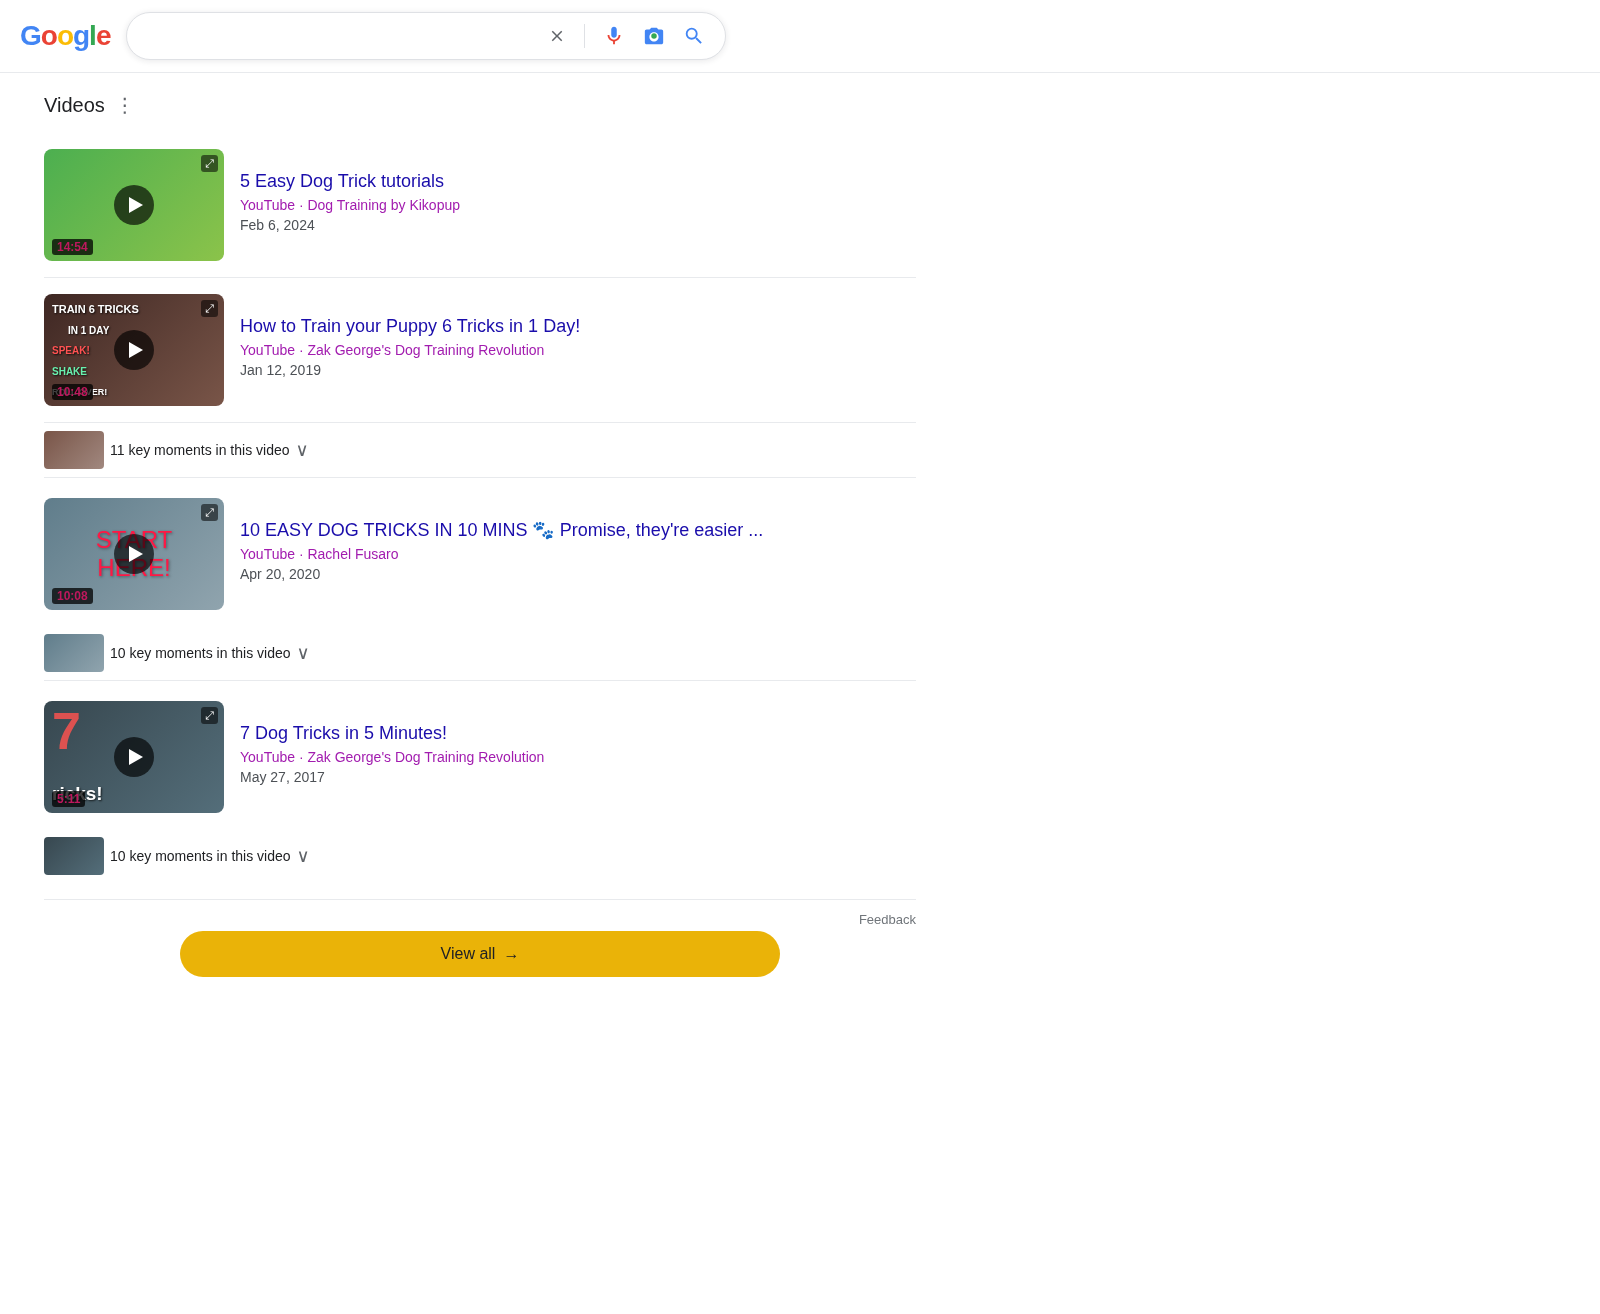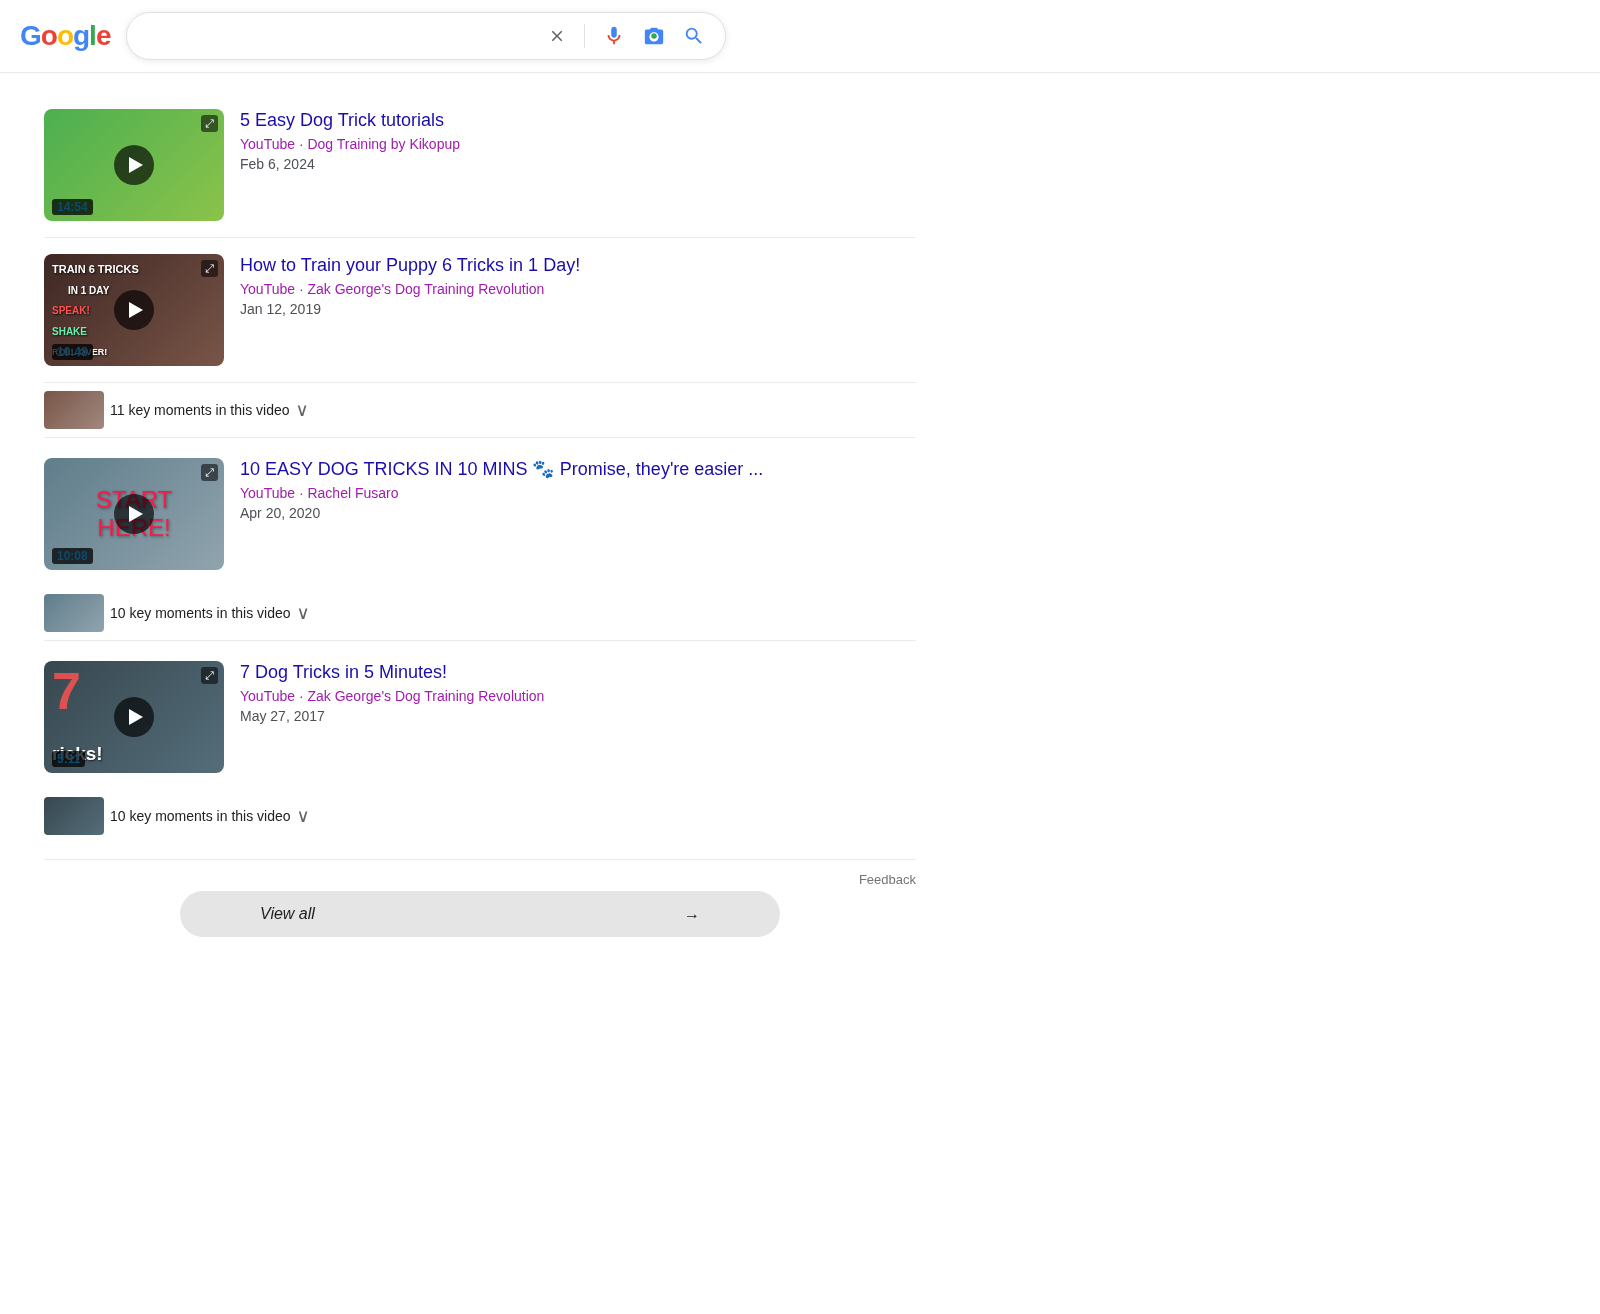--- a/index.html
+++ b/index.html
@@ -155,21 +155,21 @@
       border-bottom: 8px solid transparent;
       border-left: 14px solid #fff;
       margin-left: 3px;
     }
 
     .duration {
       position: absolute;
       bottom: 6px;
       left: 8px;
       background: rgba(0,0,0,0.75);
-      color: #0c4a6e;
+      color: #be185d;
       font-size: 12px;
       padding: 1px 5px;
       border-radius: 3px;
       font-weight: bold;
     }
 
     .expand-icon {
       position: absolute;
       top: 6px;
       right: 6px;
@@ -187,20 +187,21 @@
       gap: 4px;
     }
 
     .video-title {
       color: #1a0dab;
       font-size: 18px;
       font-weight: 400;
       text-decoration: none;
       cursor: pointer;
       line-height: 1.3;
+      margin-top: 21px;
     }
 
     .video-meta {
       color: #a21caf;
       font-size: 14px;
     }
 
     .video-date {
       color: #4d5156;
       font-size: 14px;
@@ -284,35 +285,34 @@
     }
 
     .view-all-wrap {
       display: flex;
       align-items: center;
       justify-content: center;
       padding: 0 60px;
     }
 
     .view-all-btn {
-      background: #e5e5e5;
+      background: #eab308;
       border: none;
       border-radius: 24px;
       padding: 14px 80px;
       font-size: 16px;
       color: #202124;
       cursor: pointer;
       display: flex;
       align-items: center;
       gap: 8px;
       font-family: Arial, sans-serif;
       flex: 1;
-      justify-content: space-between;
+      justify-content: center;
       max-width: 600px;
-      font-style: italic;
     }
 
     .arrow-right {
       font-size: 16px;
     }
 
     .section-divider {
       height: 1px;
       background: #e8eaed;
       margin: 4px 0;
@@ -391,20 +391,24 @@
         <svg width="22" height="22" viewBox="0 0 24 24" fill="#4285F4">
           <path d="M15.5 14h-.79l-.28-.27A6.471 6.471 0 0 0 16 9.5 6.5 6.5 0 1 0 9.5 16c1.61 0 3.09-.59 4.23-1.57l.27.28v.79l5 4.99L20.49 19l-4.99-5zm-6 0C7.01 14 5 11.99 5 9.5S7.01 5 9.5 5 14 7.01 14 9.5 11.99 14 9.5 14z"></path>
         </svg>
       </button>
     </div>
   </div>
 </div>
 
 <div class="main">
 
+  <div class="section-header">
+    <h2 class="section-title">Videos</h2>
+    <span class="more-icon" title="More options">⋮</span>
+  </div>
 
   <div class="video-item">
     <div class="thumbnail-wrap">
       <div class="thumbnail-bg thumb-1">
         <span class="thumb-text" style="font-size:10px;opacity:0.8;"></span>
       </div>
       <div class="play-btn">
         <div class="play-triangle"></div>
       </div>
       <span class="duration">14:54</span>

